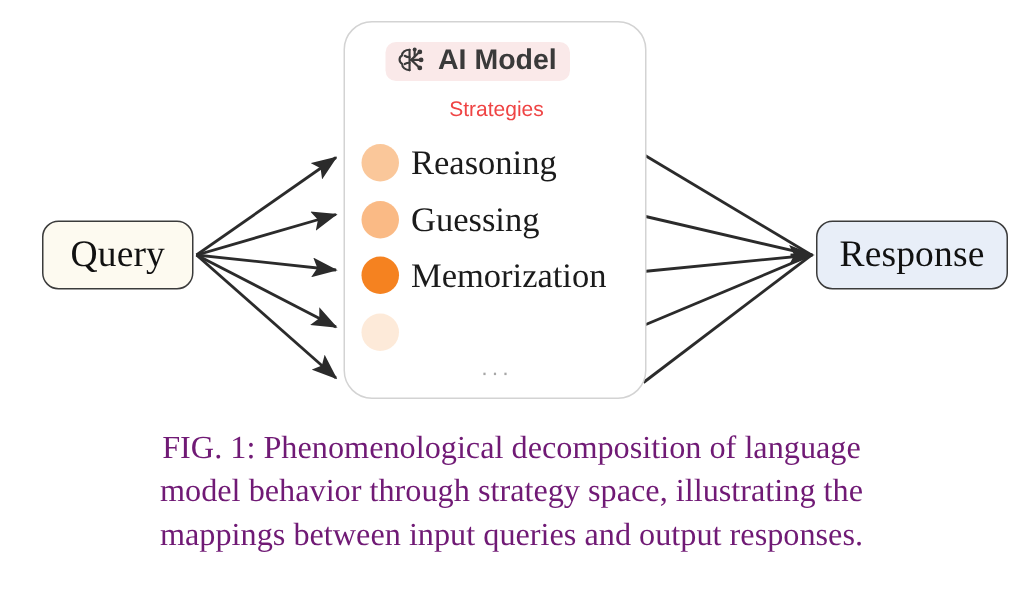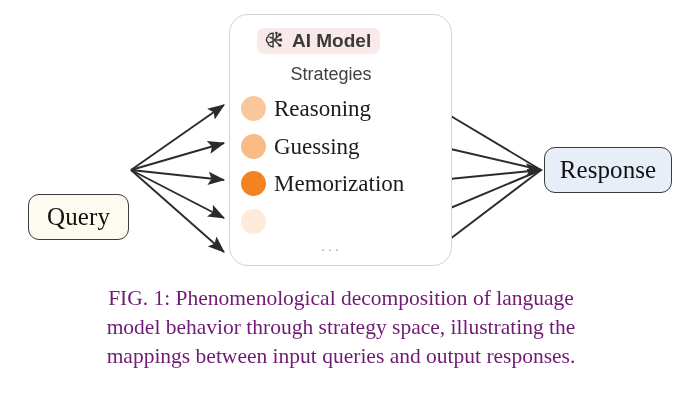--- a/index.html
+++ b/index.html
@@ -47,21 +47,21 @@
     left: 544px; top: 147px;
     width: 128px; height: 46px;
     background: #e8eef8;
     font-family: Liberation Serif, serif;
   }
 
   
   #model-panel {
     position: absolute;
     left: 229px; top: 14px;
-    width: 223px; height: 252px;
+    width: 202px; height: 252px;
     box-sizing: border-box;
     background: #ffffff;
     border: 1.4px solid #d3d3d3;
     border-radius: 19px;
   }
 
   #model-badge {
     position: absolute;
     left: 27px; top: 13px;
     display: flex;
@@ -80,22 +80,22 @@
     line-height: 1;
     white-space: nowrap;
   }
 
   #strategies-subtitle {
     position: absolute;
     left: 0; top: 49px;
     width: 202px;
     text-align: center;
     font-family: "Liberation Sans", sans-serif;
-    font-size: 18px;
-    color: #404040;
+    font-size: 14px;
+    color: #ef4444;
   }
 
   #strategy-list {
     position: absolute;
     left: 0; top: 75px;
     width: 202px;
   }
   .strategy-row {
     position: relative;
     height: 37.5px;
@@ -167,21 +167,21 @@
     <g stroke="#2b2b2b" stroke-width="1.9" fill="none">
       <line x1="429" y1="103" x2="541" y2="170"></line>
       <line x1="429" y1="144" x2="541" y2="170"></line>
       <line x1="429" y1="181" x2="541" y2="170"></line>
       <line x1="429" y1="217" x2="541" y2="170"></line>
       <line x1="429" y1="255" x2="541" y2="170"></line>
       <line x1="527" y1="170" x2="542" y2="170" marker-end="url(#ah)"></line>
     </g>
   </svg>
 
-  <div class="node" id="query-node" style="background: rgb(253, 250, 240); border-color: rgb(59, 59, 59); margin-top: 47px;">
+  <div class="node" id="query-node" style="background: rgb(253, 250, 240); border-color: rgb(59, 59, 59);">
     <span>Query</span>
   </div>
 
   <div id="model-panel" style="border-color: rgb(211, 211, 211);">
 
     <div id="model-badge" style="background: rgb(250, 233, 233);">
       <span>
         <svg id="brain-icon" width="21" height="19" viewBox="0 0 22 20">
           <g fill="none" stroke="#3a3a3a" stroke-width="1.5" stroke-linecap="round" stroke-linejoin="round">
             <path d="M8.4,2.3 C5.4,2.3 3.1,4.0 3.1,6.3 C2.0,6.9 1.4,8.0 1.4,9.2

